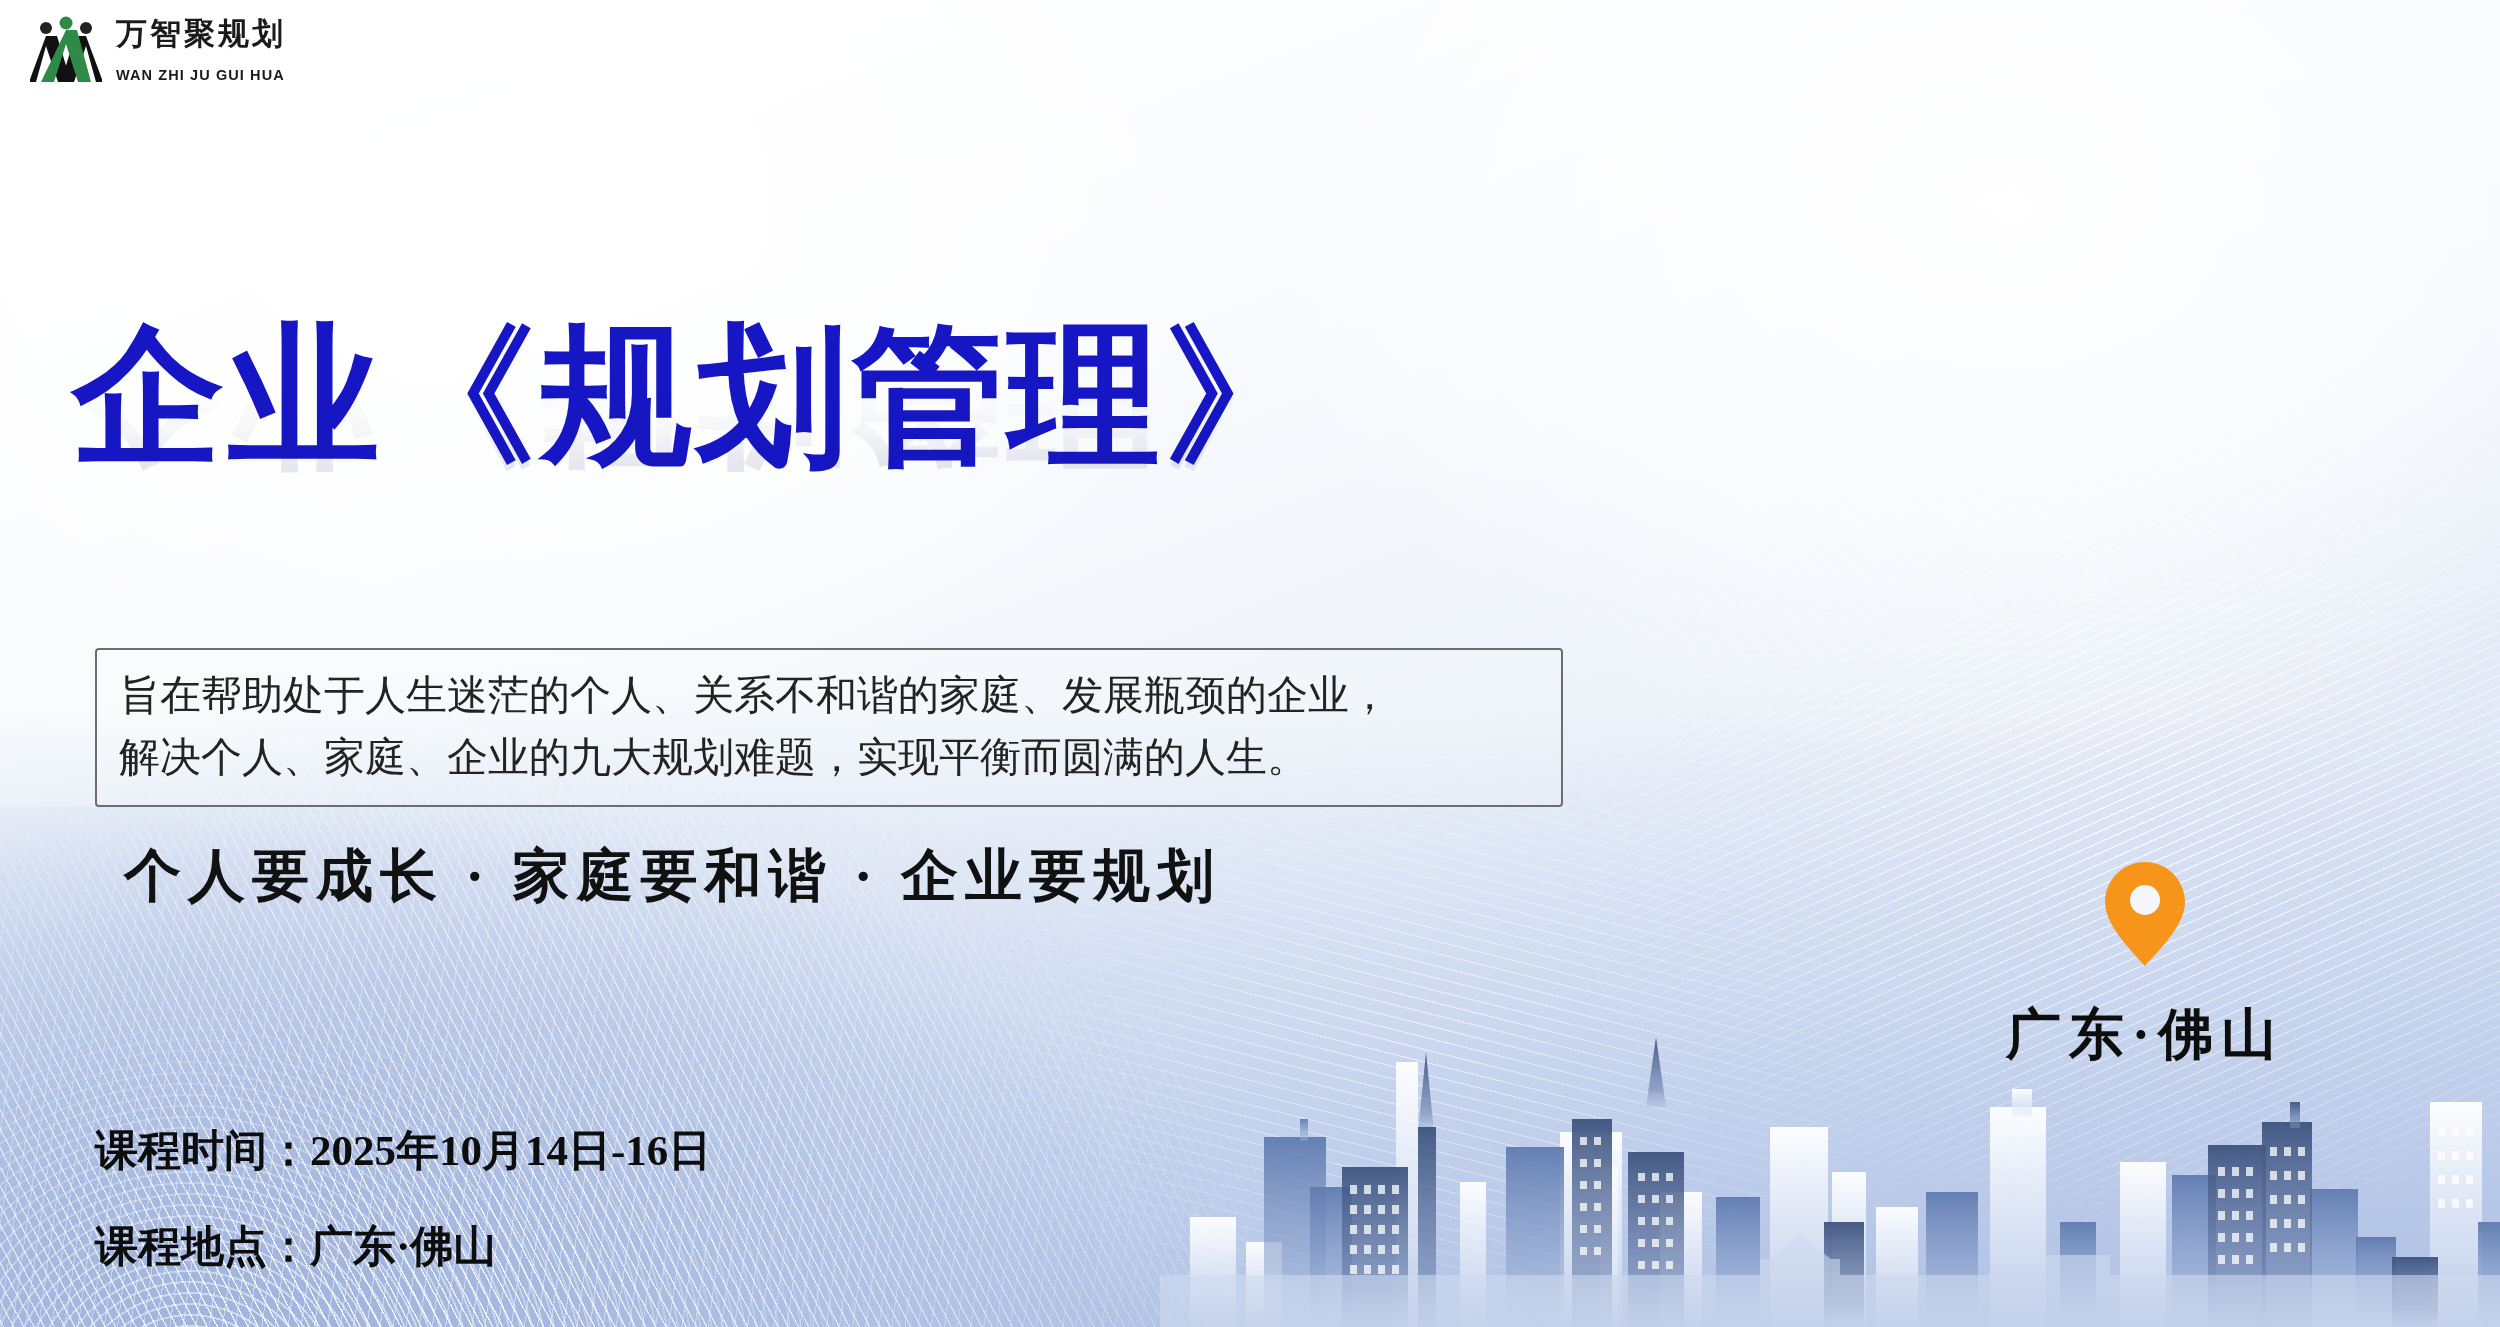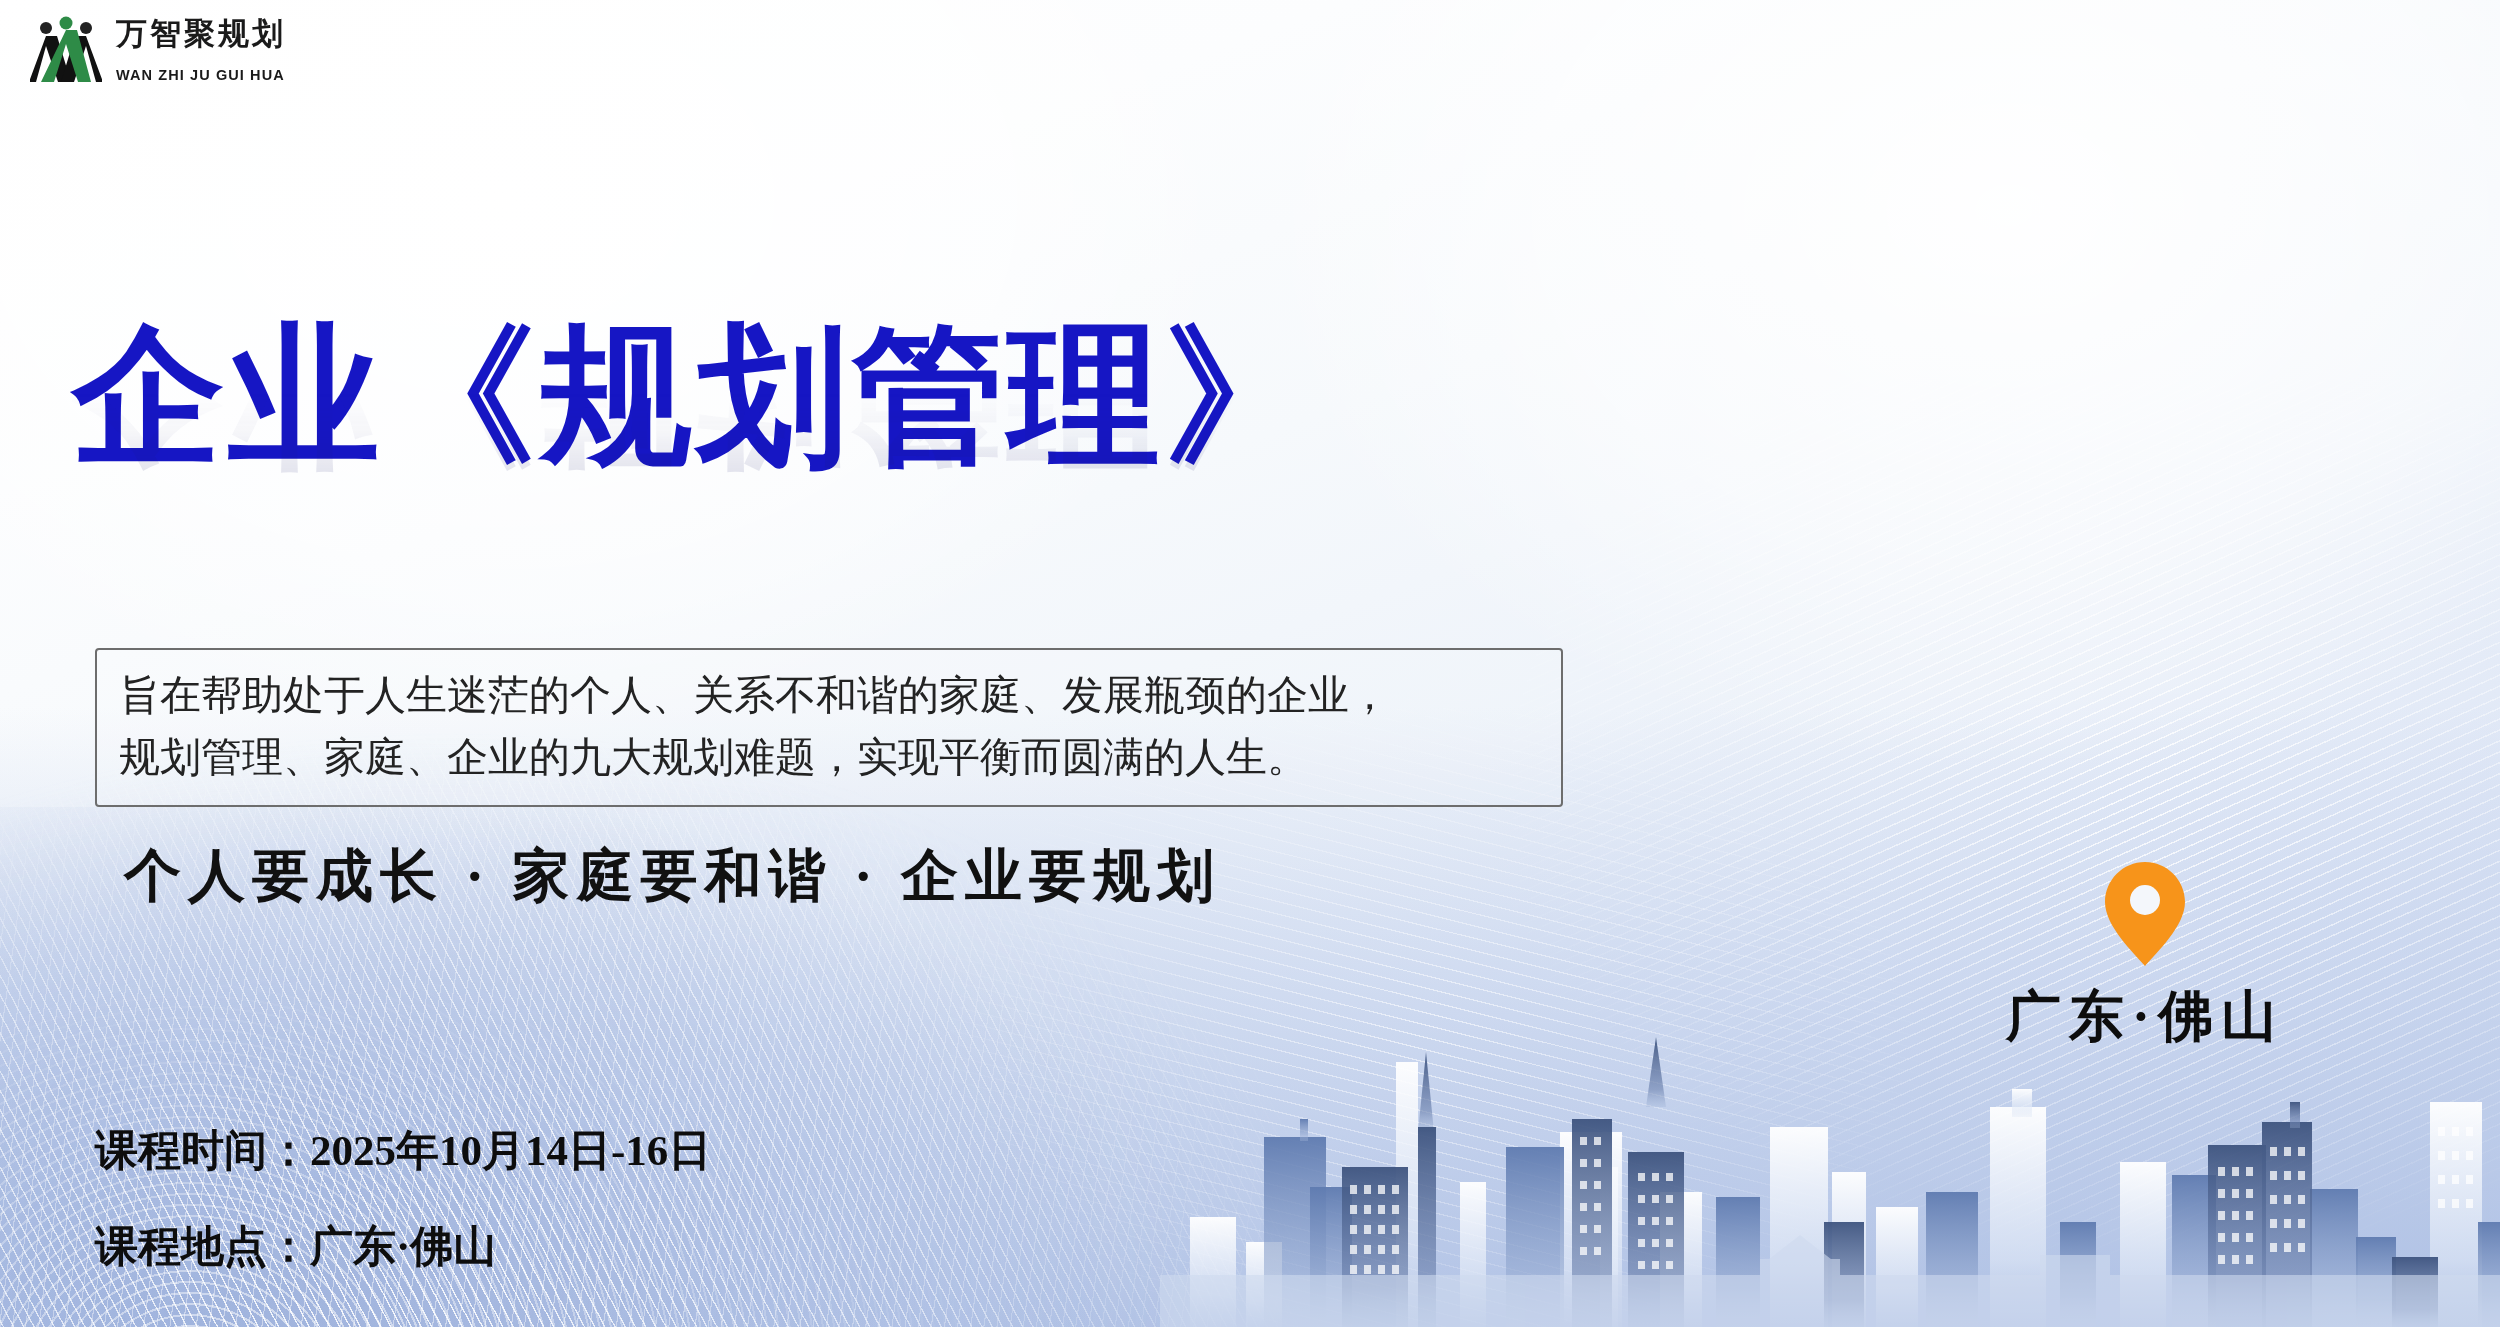--- a/index.html
+++ b/index.html
@@ -121,21 +121,21 @@
   .meta-row{
     font-family:"Liberation Serif","DejaVu Serif",serif;
     font-size:43px;font-weight:700;color:#0d0d0d;white-space:nowrap;margin-bottom:38px;
   }
 
   
   .loc{position:absolute;left:1955px;top:860px;width:380px;text-align:center;}
   .loc-pin{width:84px;height:108px;display:block;margin:0 auto;}
   .loc-city{
     font-family:"Liberation Serif","DejaVu Serif",serif;
-    font-size:55px;font-weight:700;color:#0d0d0d;letter-spacing:8px;margin-top:12px;white-space:nowrap;
+    font-size:55px;font-weight:700;color:#0d0d0d;letter-spacing:8px;margin-top:30px;white-space:nowrap;
   }
 
   
   .skyline{position:absolute;right:0;bottom:0;width:1340px;height:320px;}
   .skyline svg{display:block;width:100%;height:100%;}
 </style>
 </head>
 <body>
 
 <div id="poster">
@@ -344,21 +344,21 @@
     </div>
   </div>
 
   <div class="title-wrap">
     <div class="title">企业《规划管理》</div>
     <div class="title-reflect">企业《规划管理》</div>
   </div>
 
   <div class="desc-box">
     <div class="desc-line">旨在帮助处于人生迷茫的个人、关系不和谐的家庭、发展瓶颈的企业，</div>
-    <div class="desc-line">规划管理、家庭、企业的九大规划难题，实现平衡而圆满的人生。</div>
+    <div class="desc-line">解决个人、家庭、企业的九大规划难题，实现平衡而圆满的人生。</div>
   </div>
 
   <div class="slogan">个人要成长 · 家庭要和谐 · 企业要规划</div>
 
   <div class="meta">
     <div class="meta-row">课程时间：2025年10月14日-16日</div>
     <div class="meta-row">课程地点：广东·佛山</div>
   </div>
 
   <div class="loc">

